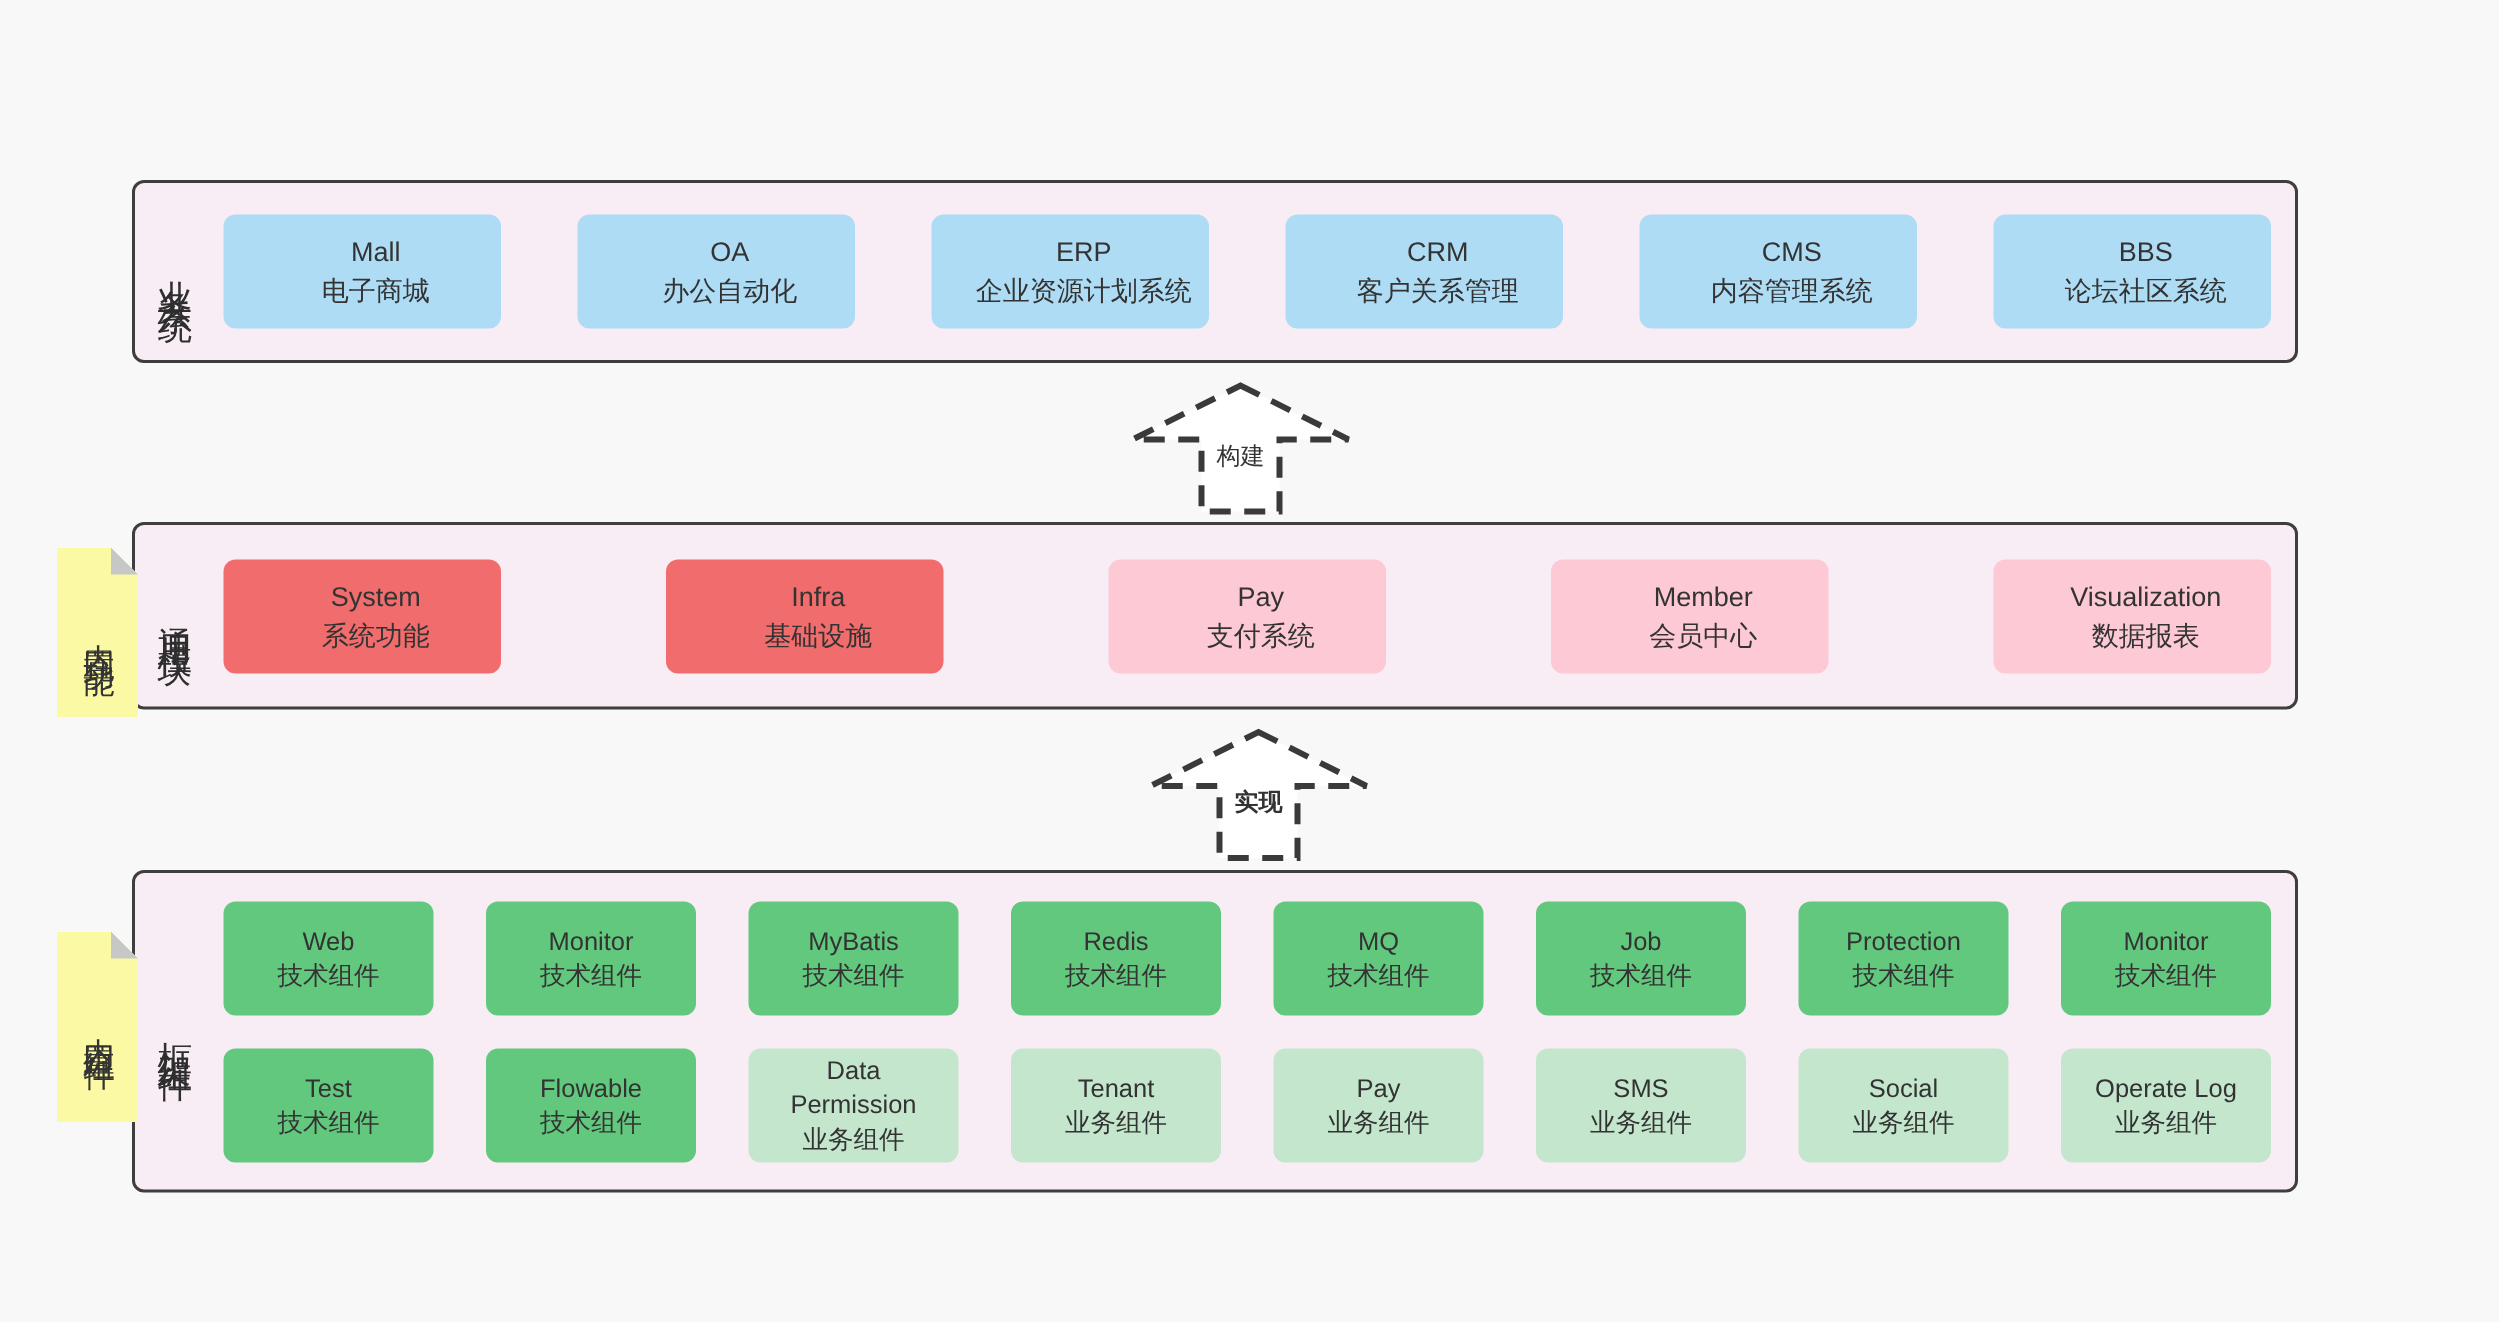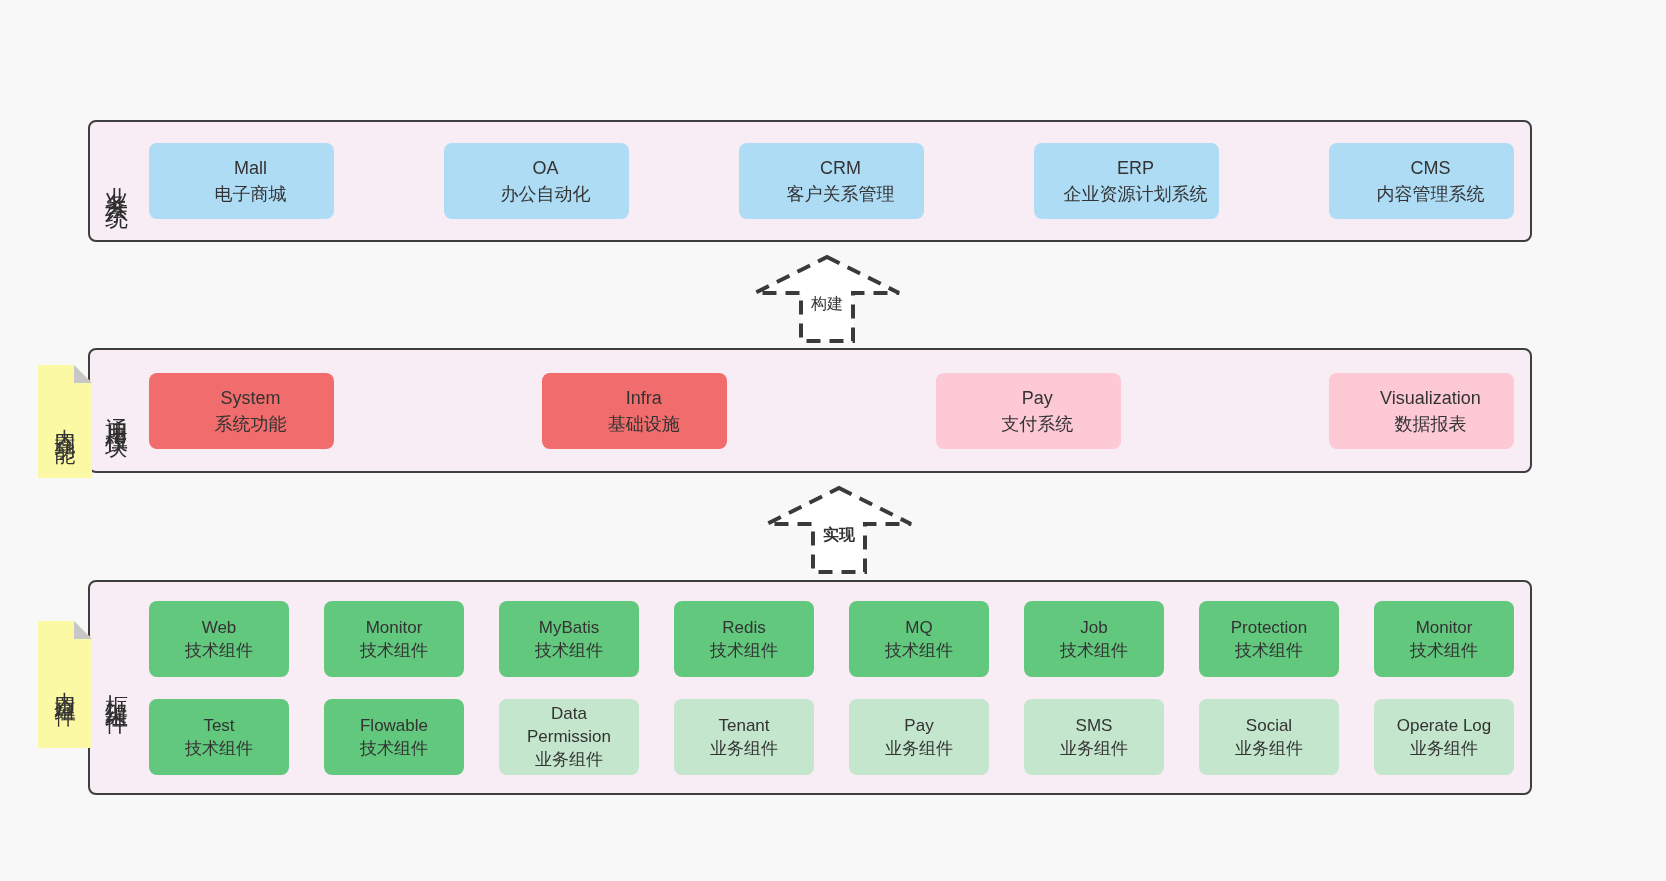--- a/index.html
+++ b/index.html
@@ -72,30 +72,34 @@
   <div class="boxes-row">
     <div class="box box-lg blue">
       <span class="box-name">Mall</span>
       <span class="box-sub">电子商城</span>
     </div>
     <div class="box box-lg blue">
       <span class="box-name">OA</span>
       <span class="box-sub">办公自动化</span>
     </div>
     <div class="box box-lg blue">
+      <span class="box-name">ERP</span>
+      <span class="box-sub">企业资源计划系统</span>
+    </div>
+    <div class="box box-lg blue">
       <span class="box-name">CRM</span>
       <span class="box-sub">客户关系管理</span>
     </div>
     <div class="box box-lg blue">
-      <span class="box-name">ERP</span>
-      <span class="box-sub">企业资源计划系统</span>
-    </div>
-    <div class="box box-lg blue">
       <span class="box-name">CMS</span>
       <span class="box-sub">内容管理系统</span>
+    </div>
+    <div class="box box-lg blue">
+      <span class="box-name">BBS</span>
+      <span class="box-sub">论坛社区系统</span>
     </div>
   </div>
 </div>
 
 <div class="arrow" id="arrow-build">
   <svg viewBox="0 0 150 90">
     <polygon points="75,3 147,39 101,39 101,87 49,87 49,39 3,39" fill="#ffffff" stroke="#3a3a3a" stroke-width="4" stroke-dasharray="14 9"></polygon>
   </svg>
   <span class="arrow-label">构建</span>
 </div>
@@ -109,20 +113,24 @@
     </div>
     <div class="box box-lg red">
       <span class="box-name">Infra</span>
       <span class="box-sub">基础设施</span>
     </div>
     <div class="box box-lg pink">
       <span class="box-name">Pay</span>
       <span class="box-sub">支付系统</span>
     </div>
     <div class="box box-lg pink">
+      <span class="box-name">Member</span>
+      <span class="box-sub">会员中心</span>
+    </div>
+    <div class="box box-lg pink">
       <span class="box-name">Visualization</span>
       <span class="box-sub">数据报表</span>
     </div>
   </div>
 </div>
 
 <div class="note" id="note-functions">
   <span class="note-fold"></span>
   <span class="note-text">内置功能</span>
 </div>

